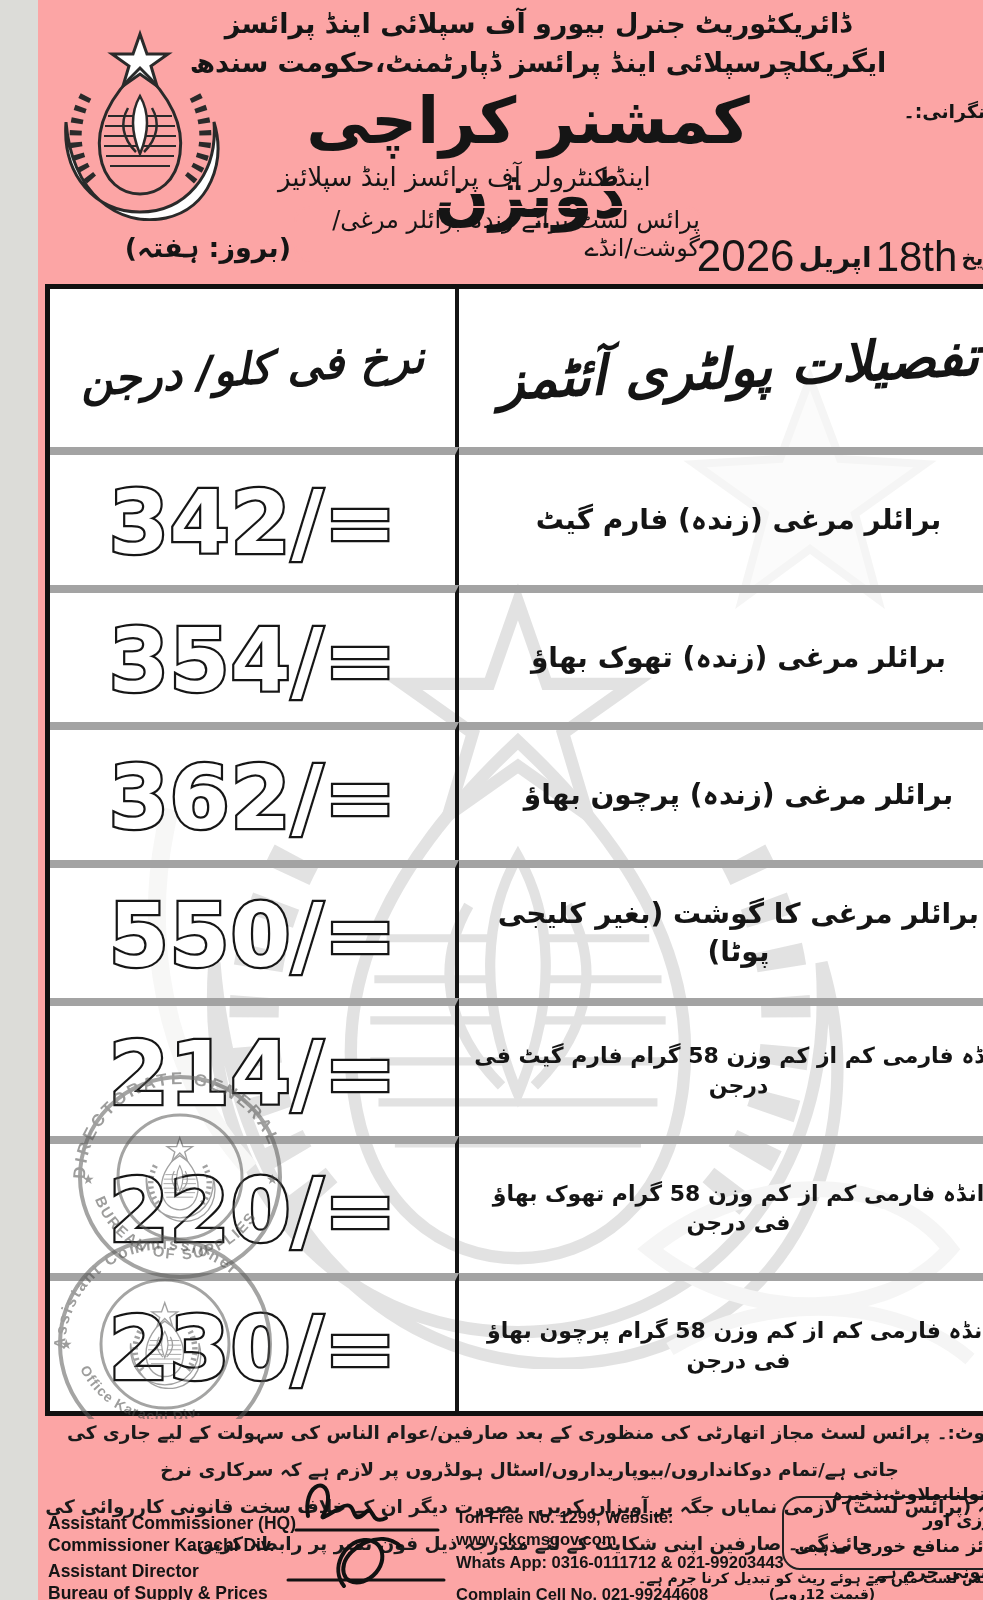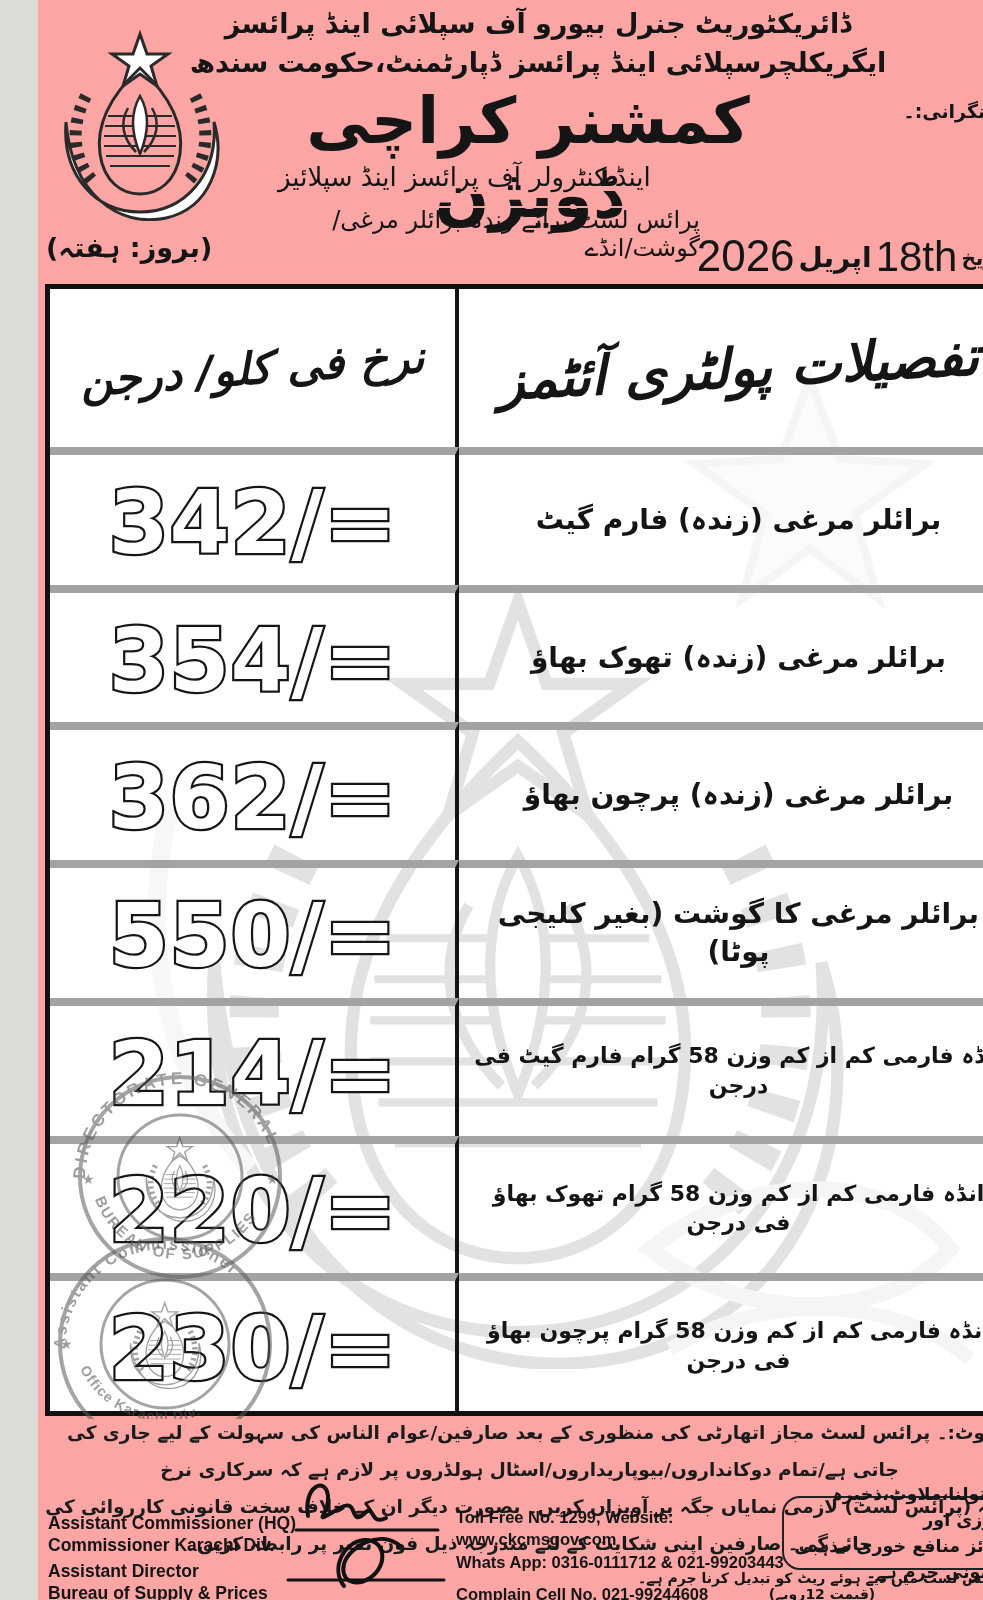--- a/index.html
+++ b/index.html
@@ -17,21 +17,21 @@
               direction:rtl;letter-spacing:-2px;}
   .subtitle{top:162px;left:240px;width:500px;font-size:26px;font-weight:normal;text-align:left;direction:rtl;}
   .list-box{top:206px;left:256px;width:404px;height:52px;border:2px solid #fca5a5;border-radius:16px;
             display:flex;align-items:center;justify-content:center;font-size:24px;font-weight:normal;direction:rtl;}
   .date-line{top:206px;left:595px;width:385px;height:72px;direction:rtl;display:flex;align-items:flex-end;
              justify-content:flex-start;gap:4px;}
   .date-prefix{font-size:20px;font-weight:bold;padding-bottom:8px;}
   .date-day{font-size:42px;font-weight:400;font-family:"Liberation Sans",sans-serif;line-height:1;}
   .date-month{font-size:28px;font-weight:bold;padding-bottom:4px;}
   .date-year{font-size:44px;font-weight:400;font-family:"Liberation Sans",sans-serif;line-height:1;}
-  .weekday{top:232px;left:8px;width:245px;font-size:27px;font-weight:bold;direction:rtl;text-align:left;}
+  .weekday{top:232px;left:8px;width:245px;font-size:27px;font-weight:bold;direction:rtl;text-align:right;}
 
   
   .price-table{top:284px;left:7px;width:968px;height:1122px;border:5px solid #111;background:#fff;}
   .grid{position:absolute;inset:0;display:grid;grid-template-columns:409px 1fr;
         grid-template-rows:158px repeat(7,1fr);z-index:2;}
   .cell{display:flex;align-items:center;justify-content:center;position:relative;}
   .cell.bt{border-top:8px solid #a3a3a3;}
   .cell.br{border-right:4px solid #141414;}
   .hdr-price{font-size:44px;font-weight:900;font-style:italic;direction:rtl;transform:rotate(-4deg);}
   .hdr-items{font-size:54px;font-weight:900;font-style:italic;direction:rtl;transform:rotate(-3deg);}

